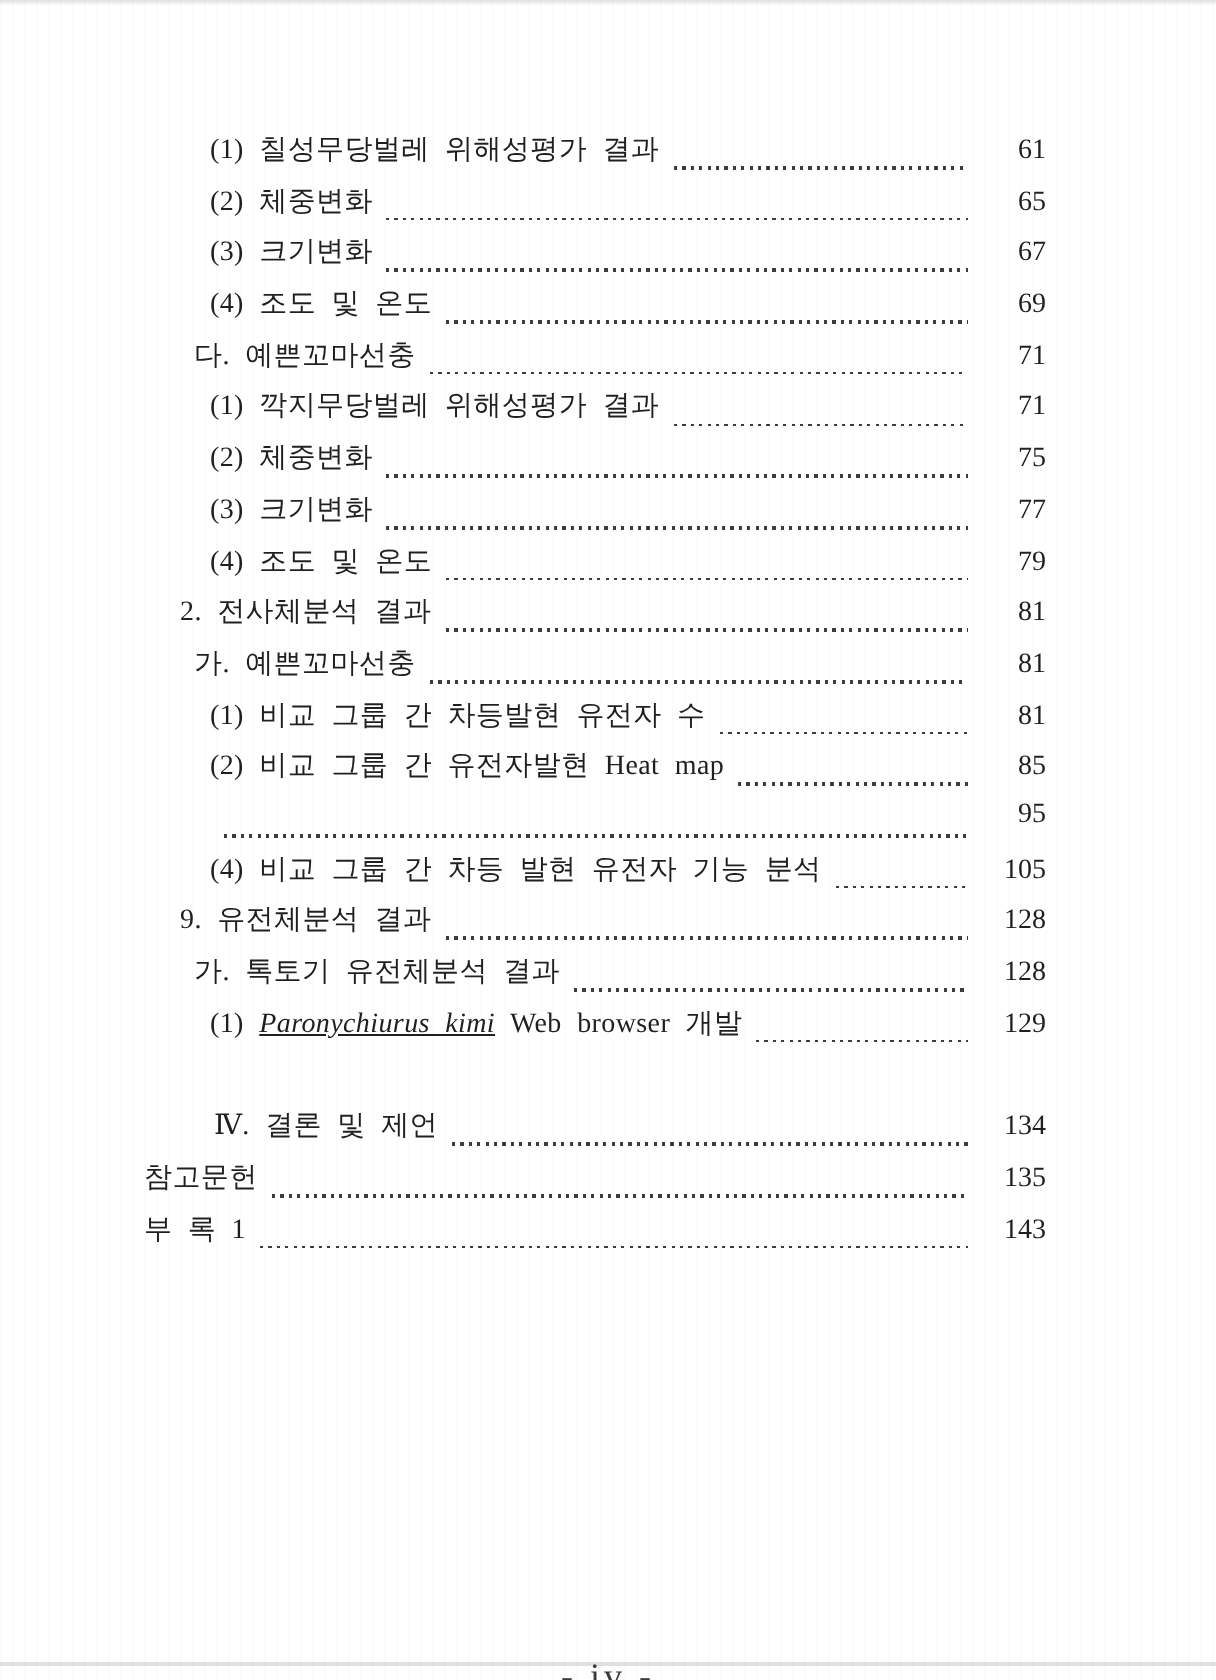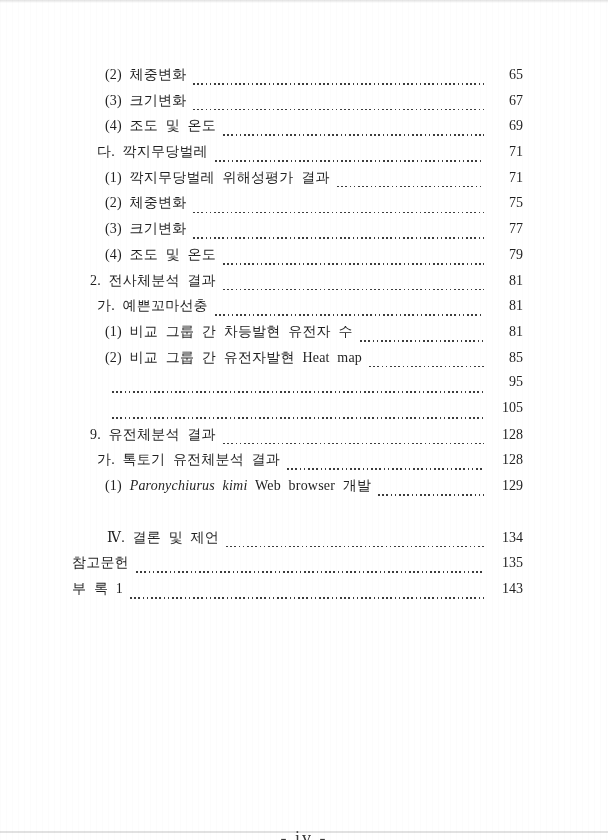--- a/index.html
+++ b/index.html
@@ -47,21 +47,21 @@
   .toc-row.lv0 { padding-left: 0; }
   .toc-row.lv1 { padding-left: 18px; }
   .toc-row.lv2 { padding-left: 25px; }
   .toc-row.lv3 { padding-left: 33px; }
 
   .toc-label {
     white-space: nowrap;
     letter-spacing: 0.2px;
     word-spacing: 4px;
   }
-  .toc-label .italic { font-style: italic; }
+  .toc-label .italic { font-style: italic; text-decoration: underline; }
 
   .dot-leader {
     flex: 1 1 auto;
     min-width: 8px;
     align-self: flex-end;
     height: 1.6px;
     margin: 0 5px 7px 7px;
     background-image: repeating-linear-gradient(
       to right, #3c3c3c 0px, #3c3c3c 1.6px,
       rgba(0,0,0,0) 1.6px, rgba(0,0,0,0) 4.2px);
@@ -88,36 +88,41 @@
   }
 </style>
 </head>
 <body>
 
 <div class="page">
   <div class="scan-edge-top"></div>
 
   <div class="toc" id="toc-list">
       <div class="toc-row lv3">
+      <span class="toc-label">(1) 칠성무당벌레 위해성평가 결과</span>
+      <span class="dot-leader"></span>
+      <span class="toc-page">61</span>
+    </div>
+      <div class="toc-row lv3">
       <span class="toc-label">(2) 체중변화</span>
       <span class="dot-leader"></span>
       <span class="toc-page">65</span>
     </div>
       <div class="toc-row lv3">
       <span class="toc-label">(3) 크기변화</span>
       <span class="dot-leader"></span>
       <span class="toc-page">67</span>
     </div>
       <div class="toc-row lv3">
       <span class="toc-label">(4) 조도 및 온도</span>
       <span class="dot-leader"></span>
       <span class="toc-page">69</span>
     </div>
       <div class="toc-row lv2">
-      <span class="toc-label">다. 깍지무당벌레</span>
+      <span class="toc-label">다. 예쁜꼬마선충</span>
       <span class="dot-leader"></span>
       <span class="toc-page">71</span>
     </div>
       <div class="toc-row lv3">
       <span class="toc-label">(1) 깍지무당벌레 위해성평가 결과</span>
       <span class="dot-leader"></span>
       <span class="toc-page">71</span>
     </div>
       <div class="toc-row lv3">
       <span class="toc-label">(2) 체중변화</span>
@@ -152,20 +157,21 @@
       <div class="toc-row lv3">
       <span class="toc-label">(2) 비교 그룹 간 유전자발현 Heat map</span>
       <span class="dot-leader"></span>
       <span class="toc-page">85</span>
     </div>
       <div class="toc-row lv3">
       <span class="dot-leader"></span>
       <span class="toc-page">95</span>
     </div>
       <div class="toc-row lv3">
+      <span class="toc-label">(4) 비교 그룹 간 차등 발현 유전자 기능 분석</span>
       <span class="dot-leader"></span>
       <span class="toc-page">105</span>
     </div>
       <div class="toc-row lv1">
       <span class="toc-label">9. 유전체분석 결과</span>
       <span class="dot-leader"></span>
       <span class="toc-page">128</span>
     </div>
       <div class="toc-row lv2">
       <span class="toc-label">가. 톡토기 유전체분석 결과</span>

